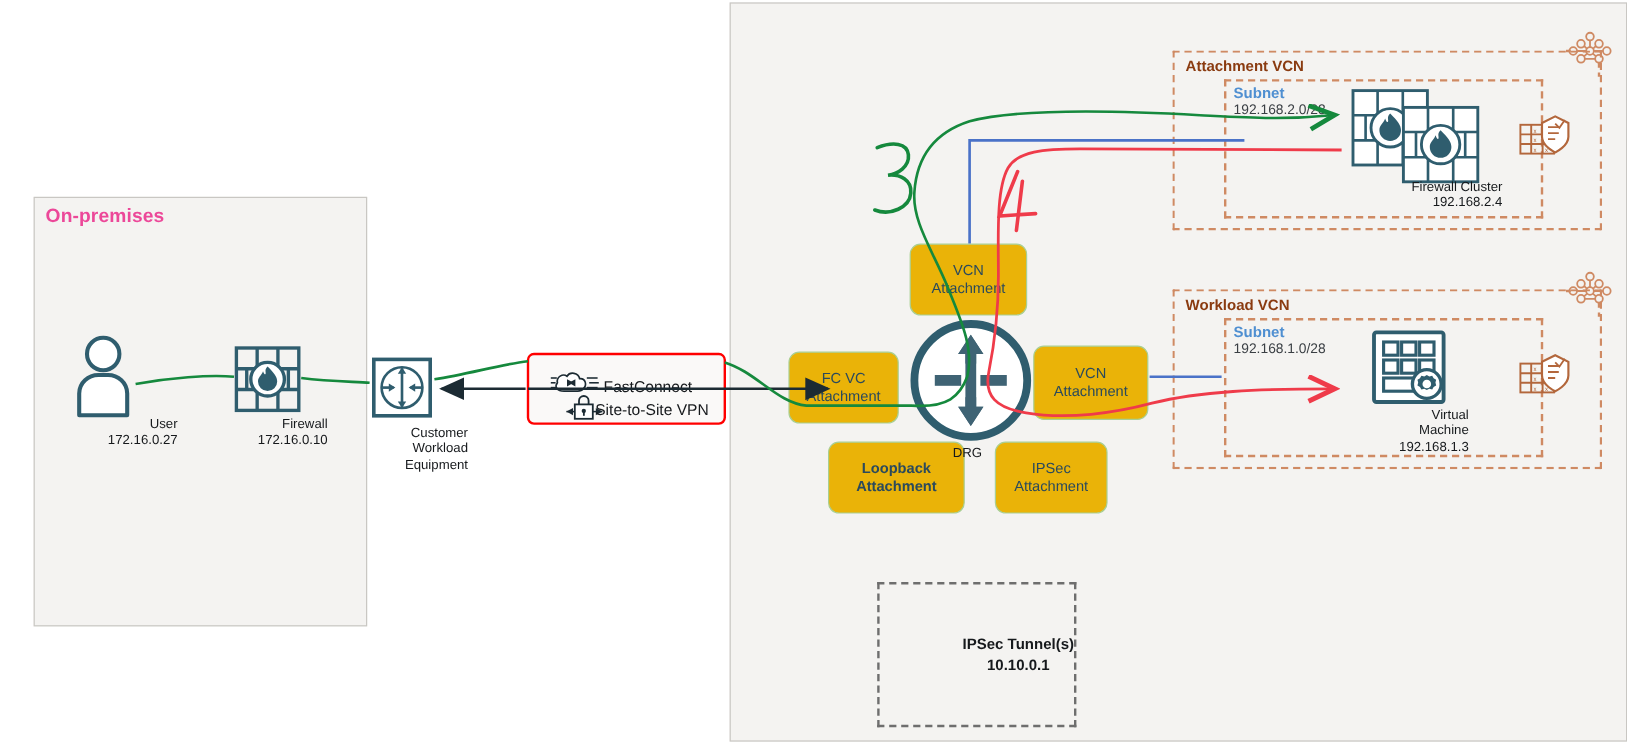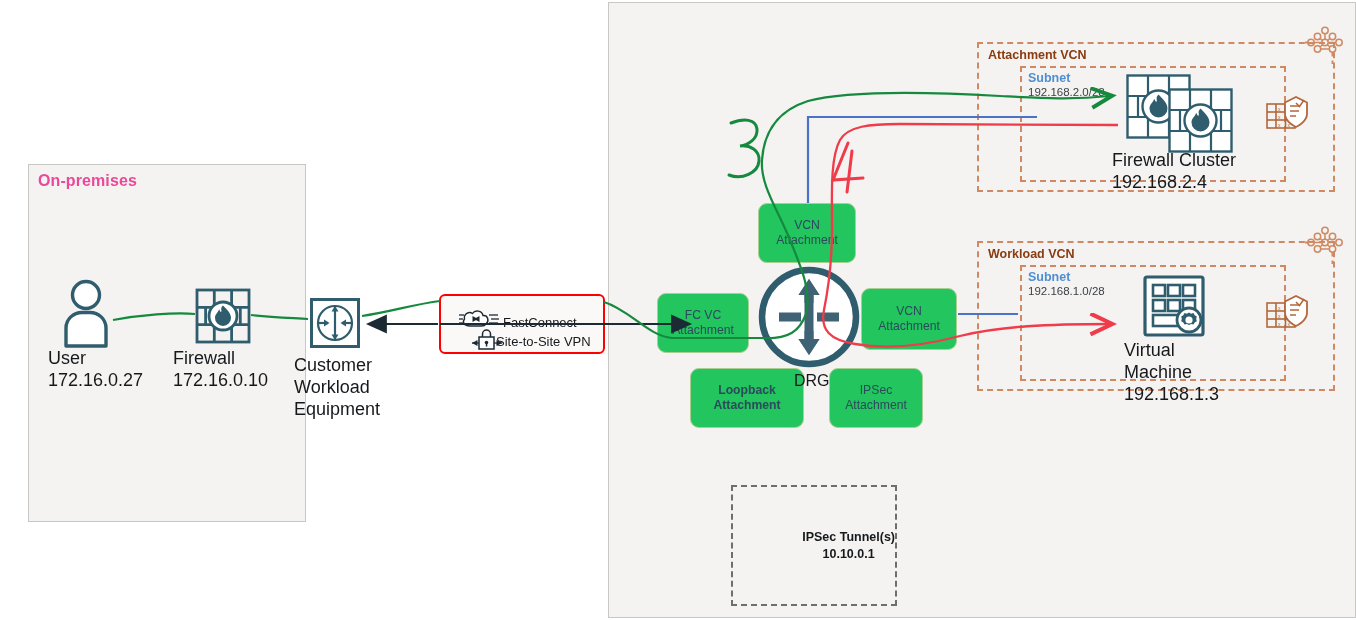--- a/index.html
+++ b/index.html
@@ -23,35 +23,35 @@
     border:2px dashed #cf8a63;box-sizing:border-box;background:transparent;border-radius:1px;
   }
   .vcn-title{font-size:12.5px;font-weight:bold;color:#8a3b10;}
   .subnet{
     border:2px dashed #cf8a63;box-sizing:border-box;background:transparent;
   }
   .subnet-title{font-size:12.5px;font-weight:bold;color:#4f8fd1;}
   .subnet-cidr{font-size:11.5px;color:#3a3f44;}
   
   .att{
-    border:1.4px solid #a9cf92;border-radius:9px;background:#22c55e;box-sizing:border-box;
+    border:1.4px solid #a9cf92;border-radius:9px;background:#eab308;box-sizing:border-box;
     display:flex;align-items:center;justify-content:center;text-align:center;
     font-size:12.2px;color:#2b4a5c;line-height:1.22;
   }
   .ipsec-tunnel{
     border:2px dashed #6e6e6e;box-sizing:border-box;background:transparent;
     display:flex;align-items:center;justify-content:flex-end;text-align:center;
     font-size:12.5px;font-weight:bold;color:#16191c;line-height:1.3;
   }
   .fc-box{
     border:2.2px solid #ff0000;border-radius:6px;box-sizing:border-box;background:#faf9f8;
   }
   
-  .lbl{font-size:18px;color:#16191c;text-align:left;line-height:1.22;}
-  .lbl-drg{font-size:16px;color:#16191c;}
+  .lbl{font-size:11px;color:#16191c;text-align:right;line-height:1.22;}
+  .lbl-drg{font-size:11px;color:#16191c;}
   .fc-text{font-size:13px;color:#16191c;white-space:nowrap;}
   svg{overflow:visible;}
 </style>
 </head>
 <body>
 
 <div id="root">
 
   <div class="abs onprem"></div>
   <div class="abs onprem-title">On-premises</div>

